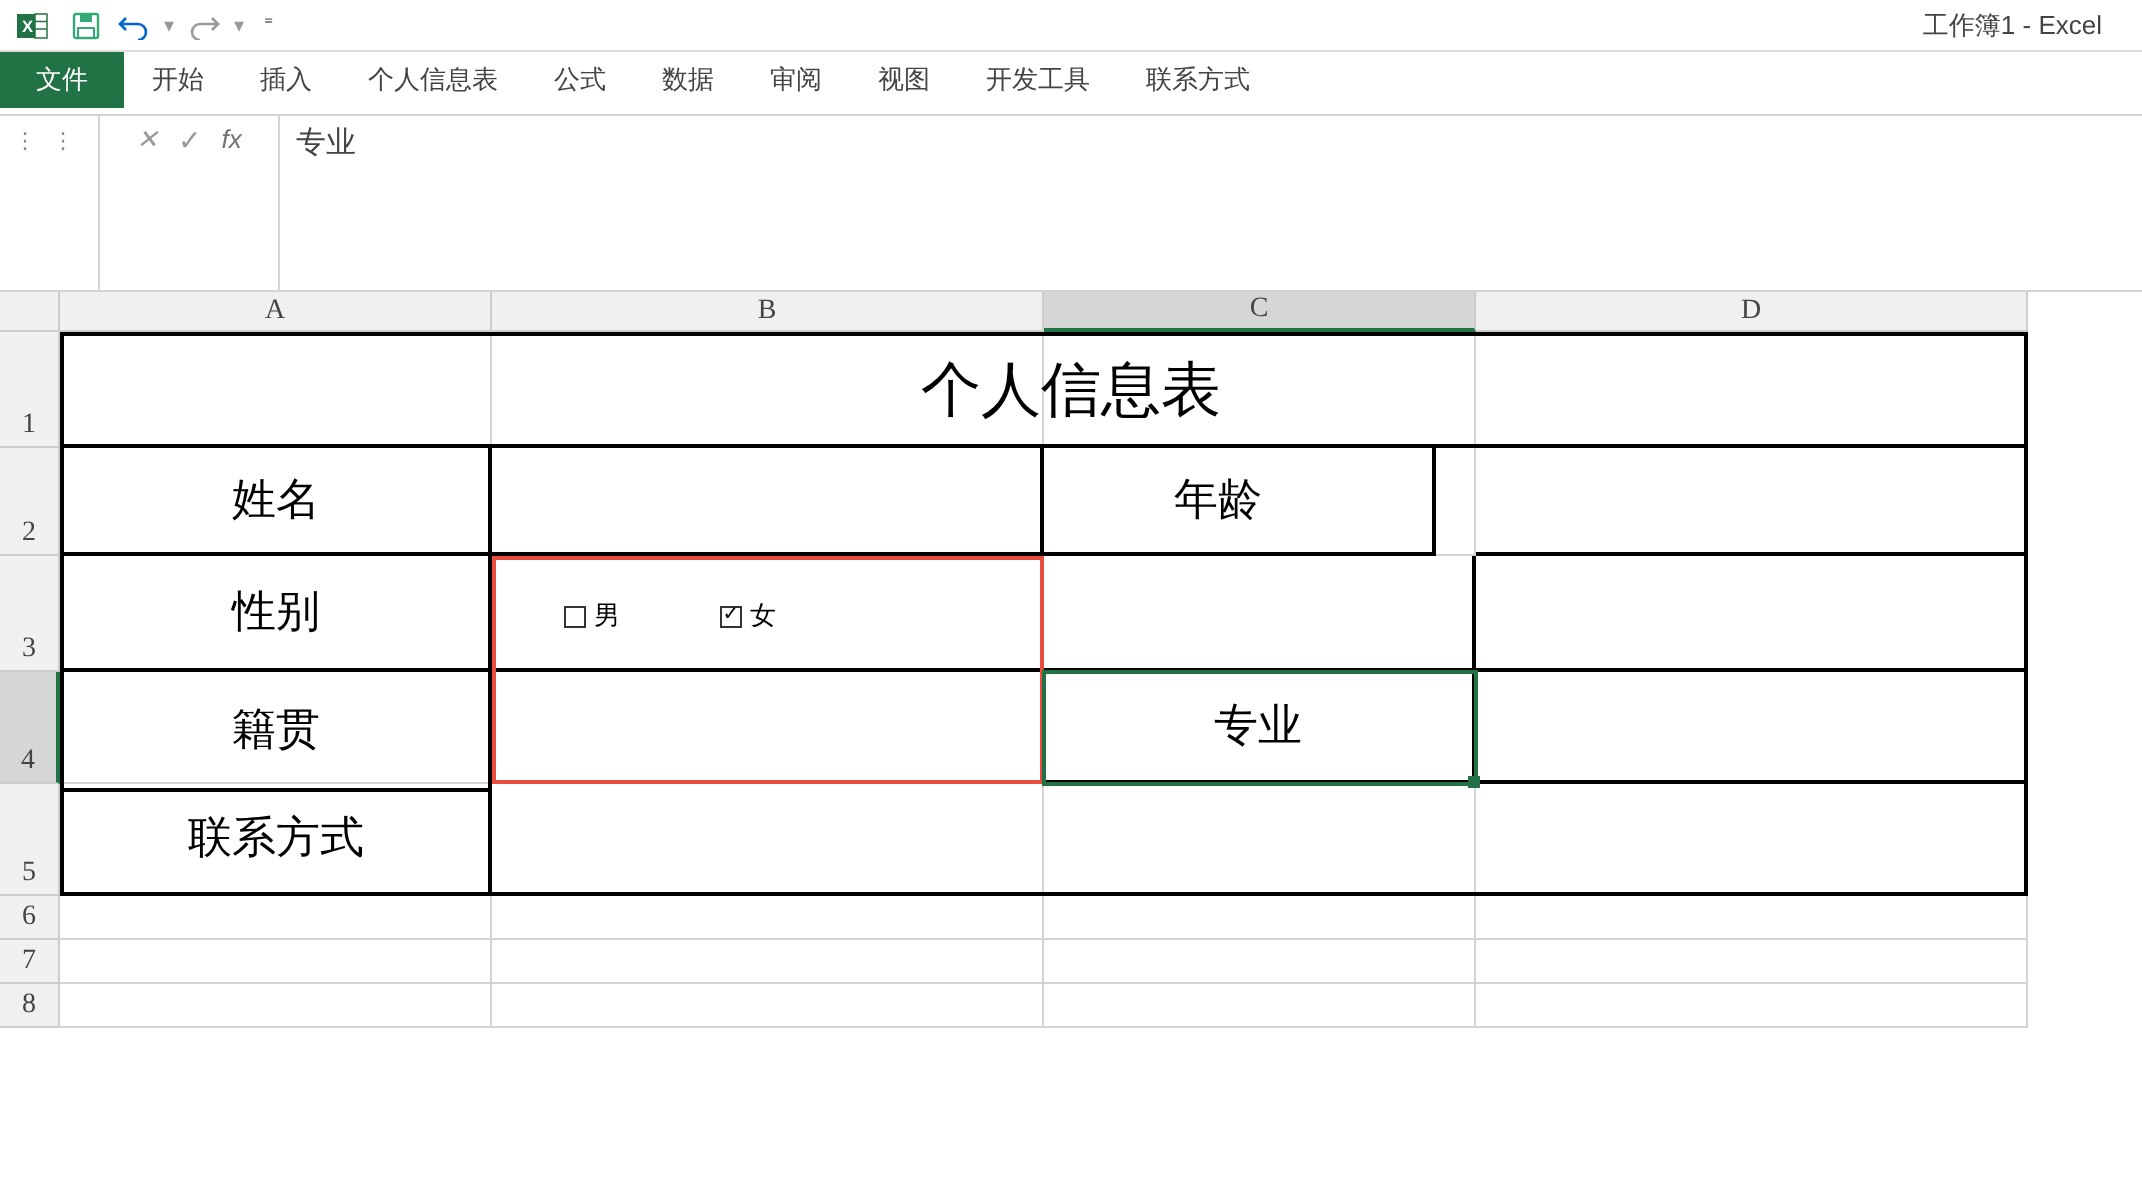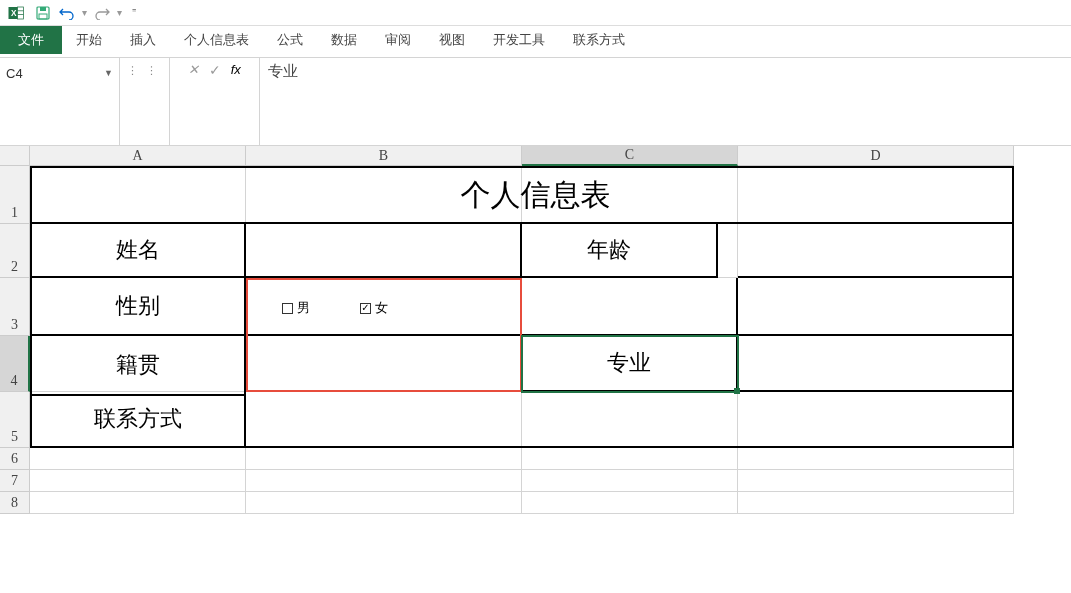--- a/index.html
+++ b/index.html
@@ -25,21 +25,21 @@
 .namebox-wrap { width: 120px; border-right: 1px solid #d4d4d4; display: flex; align-items: flex-start; padding-top: 4px; }
 .namebox { width: 100%; height: 22px; padding: 0 6px; border: none; font-size: 13px; color: #333; display: flex; align-items: center; justify-content: space-between; }
 .namebox-dd { color: #666; font-size: 9px; }
 .fn-btns { width: 50px; display: flex; align-items: flex-start; padding-top: 2px; border-right: 1px solid #d4d4d4; }
 .fn-btn-group { display: flex; align-items: center; gap: 2px; padding: 2px 4px; }
 .fn-btn-group span { color: #888; font-size: 11px; padding: 2px 3px; cursor: pointer; }
 .fn-sep { color: #ccc; font-size: 13px; }
 .fx-cell { width: 90px; border-right: 1px solid #d4d4d4; display: flex; align-items: flex-start; padding-top: 4px; justify-content: center; gap: 10px; }
 .fx-cell .x { color: #999; font-size: 13px; font-style: italic; cursor: pointer; }
 .fx-cell .chk { color: #999; font-size: 14px; cursor: pointer; }
-.fx-cell .fx { font-style: italic; color: #000000; font-size: 13px; cursor: pointer; }
+.fx-cell .fx { font-style: italic; color: #737373; font-size: 13px; cursor: pointer; }
 .formula-input { flex: 1; padding: 4px 8px; font-size: 15px; color: #444; font-family: "SimSun"; }
 
 
 .sheet-area { position: relative; }
 .corner { position: absolute; left: 0; top: 0; width: 30px; height: 20px; background: #f0f0f0; border-right: 1px solid #ccc; border-bottom: 1px solid #ccc; }
 .col-headers { position: absolute; left: 30px; top: 0; height: 20px; display: flex; }
 .col-h { border-right: 1px solid #ccc; border-bottom: 1px solid #ccc; background: #f0f0f0; display: flex; align-items: center; justify-content: center; color: #444; font-family: "Times New Roman"; font-size: 14px; }
 .col-h.sel { background: #d6d6d6; border-bottom: 2px solid #217346; }
 .row-headers { position: absolute; left: 0; top: 20px; width: 30px; }
 .row-h { border-right: 1px solid #ccc; border-bottom: 1px solid #ccc; background: #f0f0f0; display: flex; align-items: flex-end; justify-content: center; color: #444; font-family: "Times New Roman"; font-size: 14px; padding-bottom: 2px; }
@@ -88,43 +88,38 @@
       </div>
     <span class="qat-sep">▾</span>
     <div class="qat-btn">
         <svg width="16" height="14" viewBox="0 0 16 14">
           <path d="M12 3 L15 6 L12 9 M15 6 H6 A4 4 0 0 0 6 14" fill="none" stroke="#999" stroke-width="1.3"></path>
         </svg>
       </div>
     <span class="qat-sep">▾</span>
     <span style="color:#666;margin-left:6px;font-size:13px">⁼</span>
   </div>
+  <div class="title-text">工作簿1 - Excel</div>
 </div>
 
 <div class="ribbon-tabs">
   <div class="ribbon-tab file">文件</div>
   <div class="ribbon-tab">开始</div>
   <div class="ribbon-tab">插入</div>
   <div class="ribbon-tab">个人信息表</div>
   <div class="ribbon-tab">公式</div>
   <div class="ribbon-tab">数据</div>
   <div class="ribbon-tab">审阅</div>
   <div class="ribbon-tab">视图</div>
   <div class="ribbon-tab">开发工具</div>
   <div class="ribbon-tab">联系方式</div>
 </div>
 <div class="ribbon-divider"></div>
 
 <div class="formula-bar">
-  <div class="namebox-wrap">
-    <div class="namebox">
-      <span>C4</span>
-      <span class="namebox-dd">▼</span>
-    </div>
-  </div>
   <div class="fn-btns">
     <div class="fn-btn-group">
       <span class="fn-sep">⋮</span>
       <span class="fn-sep">⋮</span>
     </div>
   </div>
   <div class="fx-cell">
     <span class="x">✕</span>
     <span class="chk">✓</span>
     <span class="fx">fx</span>

